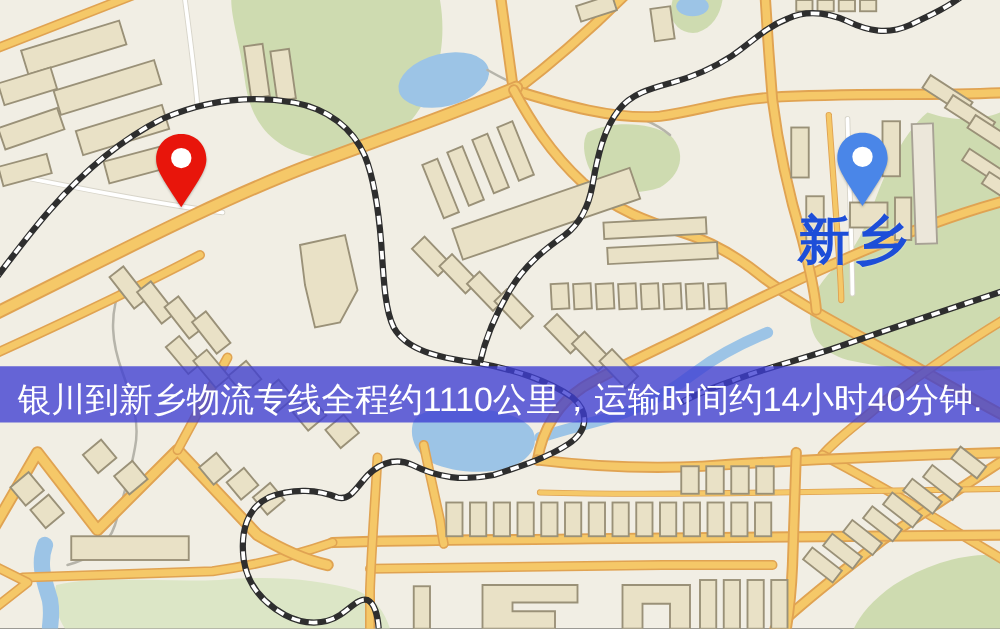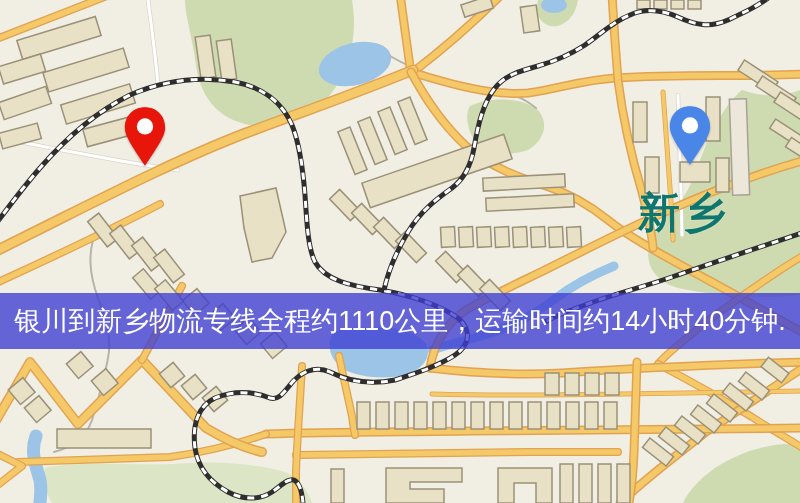--- a/index.html
+++ b/index.html
@@ -17,22 +17,22 @@
   .mf{fill:none;stroke:#ffffff;stroke-width:3;stroke-linecap:round;}
   .bld{fill:var(--building-fill);stroke:var(--building-outline);stroke-width:1.5;}
   .bld2{fill:#ece7da;stroke:#a8a295;stroke-width:1.5;}
   .rail-base{fill:none;stroke:var(--railway);stroke-width:5;stroke-linecap:butt;}
   .rail-dash{fill:none;stroke:#ffffff;stroke-width:3;stroke-dasharray:7 7;}
   .pin{position:absolute;width:46px;height:64px;cursor:pointer;}
   .pin svg{display:block;width:100%;height:100%;filter:drop-shadow(0 1px 1px rgba(0,0,0,.25));}
   .city-label{position:absolute;width:120px;text-align:center;font-size:42px;font-weight:bold;
               font-family:"Liberation Serif","DejaVu Serif",serif;letter-spacing:4px;line-height:1;
               text-shadow:0 0 2px rgba(255,255,255,.4);}
-  #banner{position:absolute;left:0;top:293px;width:800px;height:56px;display:flex;
-          align-items:center;justify-content:center;}
+  #banner{position:absolute;left:0;top:293px;width:800px;height:45px;display:flex;
+          align-items:flex-end;justify-content:center;}
   #banner-text{font-size:27px;color:#fff;white-space:nowrap;letter-spacing:0px;
                font-family:"Liberation Sans","DejaVu Sans",sans-serif;}
 </style>
 </head>
 <body>
 
 <div id="stage" style="--background: #f1eee4; --road-major: #f5c868; --road-casing: #e0a352; --park: #cedbb0; --park-light: #dce6c6; --water: #9cc4e6; --building-fill: #e9e1c6; --building-outline: #9a9178; --railway: #2e2e2e;">
 
 <svg id="map-svg" viewBox="0 0 800 503" xmlns="http://www.w3.org/2000/svg">
 
@@ -237,19 +237,19 @@
     <circle cx="24" cy="22" r="8.5" fill="#ffffff"></circle>
   </svg>
 </div>
 
 <div class="pin" style="left:667px;top:104px;">
   <svg viewBox="0 0 48 66" xmlns="http://www.w3.org/2000/svg">
     <path d="M24,2 C11.8,2 3,11 3,23 C3,32 9.5,41 24,63 C38.5,41 45,32 45,23 C45,11 36.2,2 24,2 Z" fill="#4a86e8"></path>
     <circle cx="24" cy="22" r="8.5" fill="#ffffff"></circle>
   </svg>
 </div>
-<div class="city-label" style="left: 624px; top: 192px; color: #0f766e;">新乡</div>
+<div class="city-label" style="left: 624px; top: 172px; color: #1d4ed8;">新乡</div>
 
 <div id="banner" style="background: rgba(62, 62, 210, 0.78);">
   <span id="banner-text" style="color: rgb(255, 255, 255);">银川到新乡物流专线全程约1110公里，运输时间约14小时40分钟.</span>
 </div>
 
 </div>
 
 </body></html>

